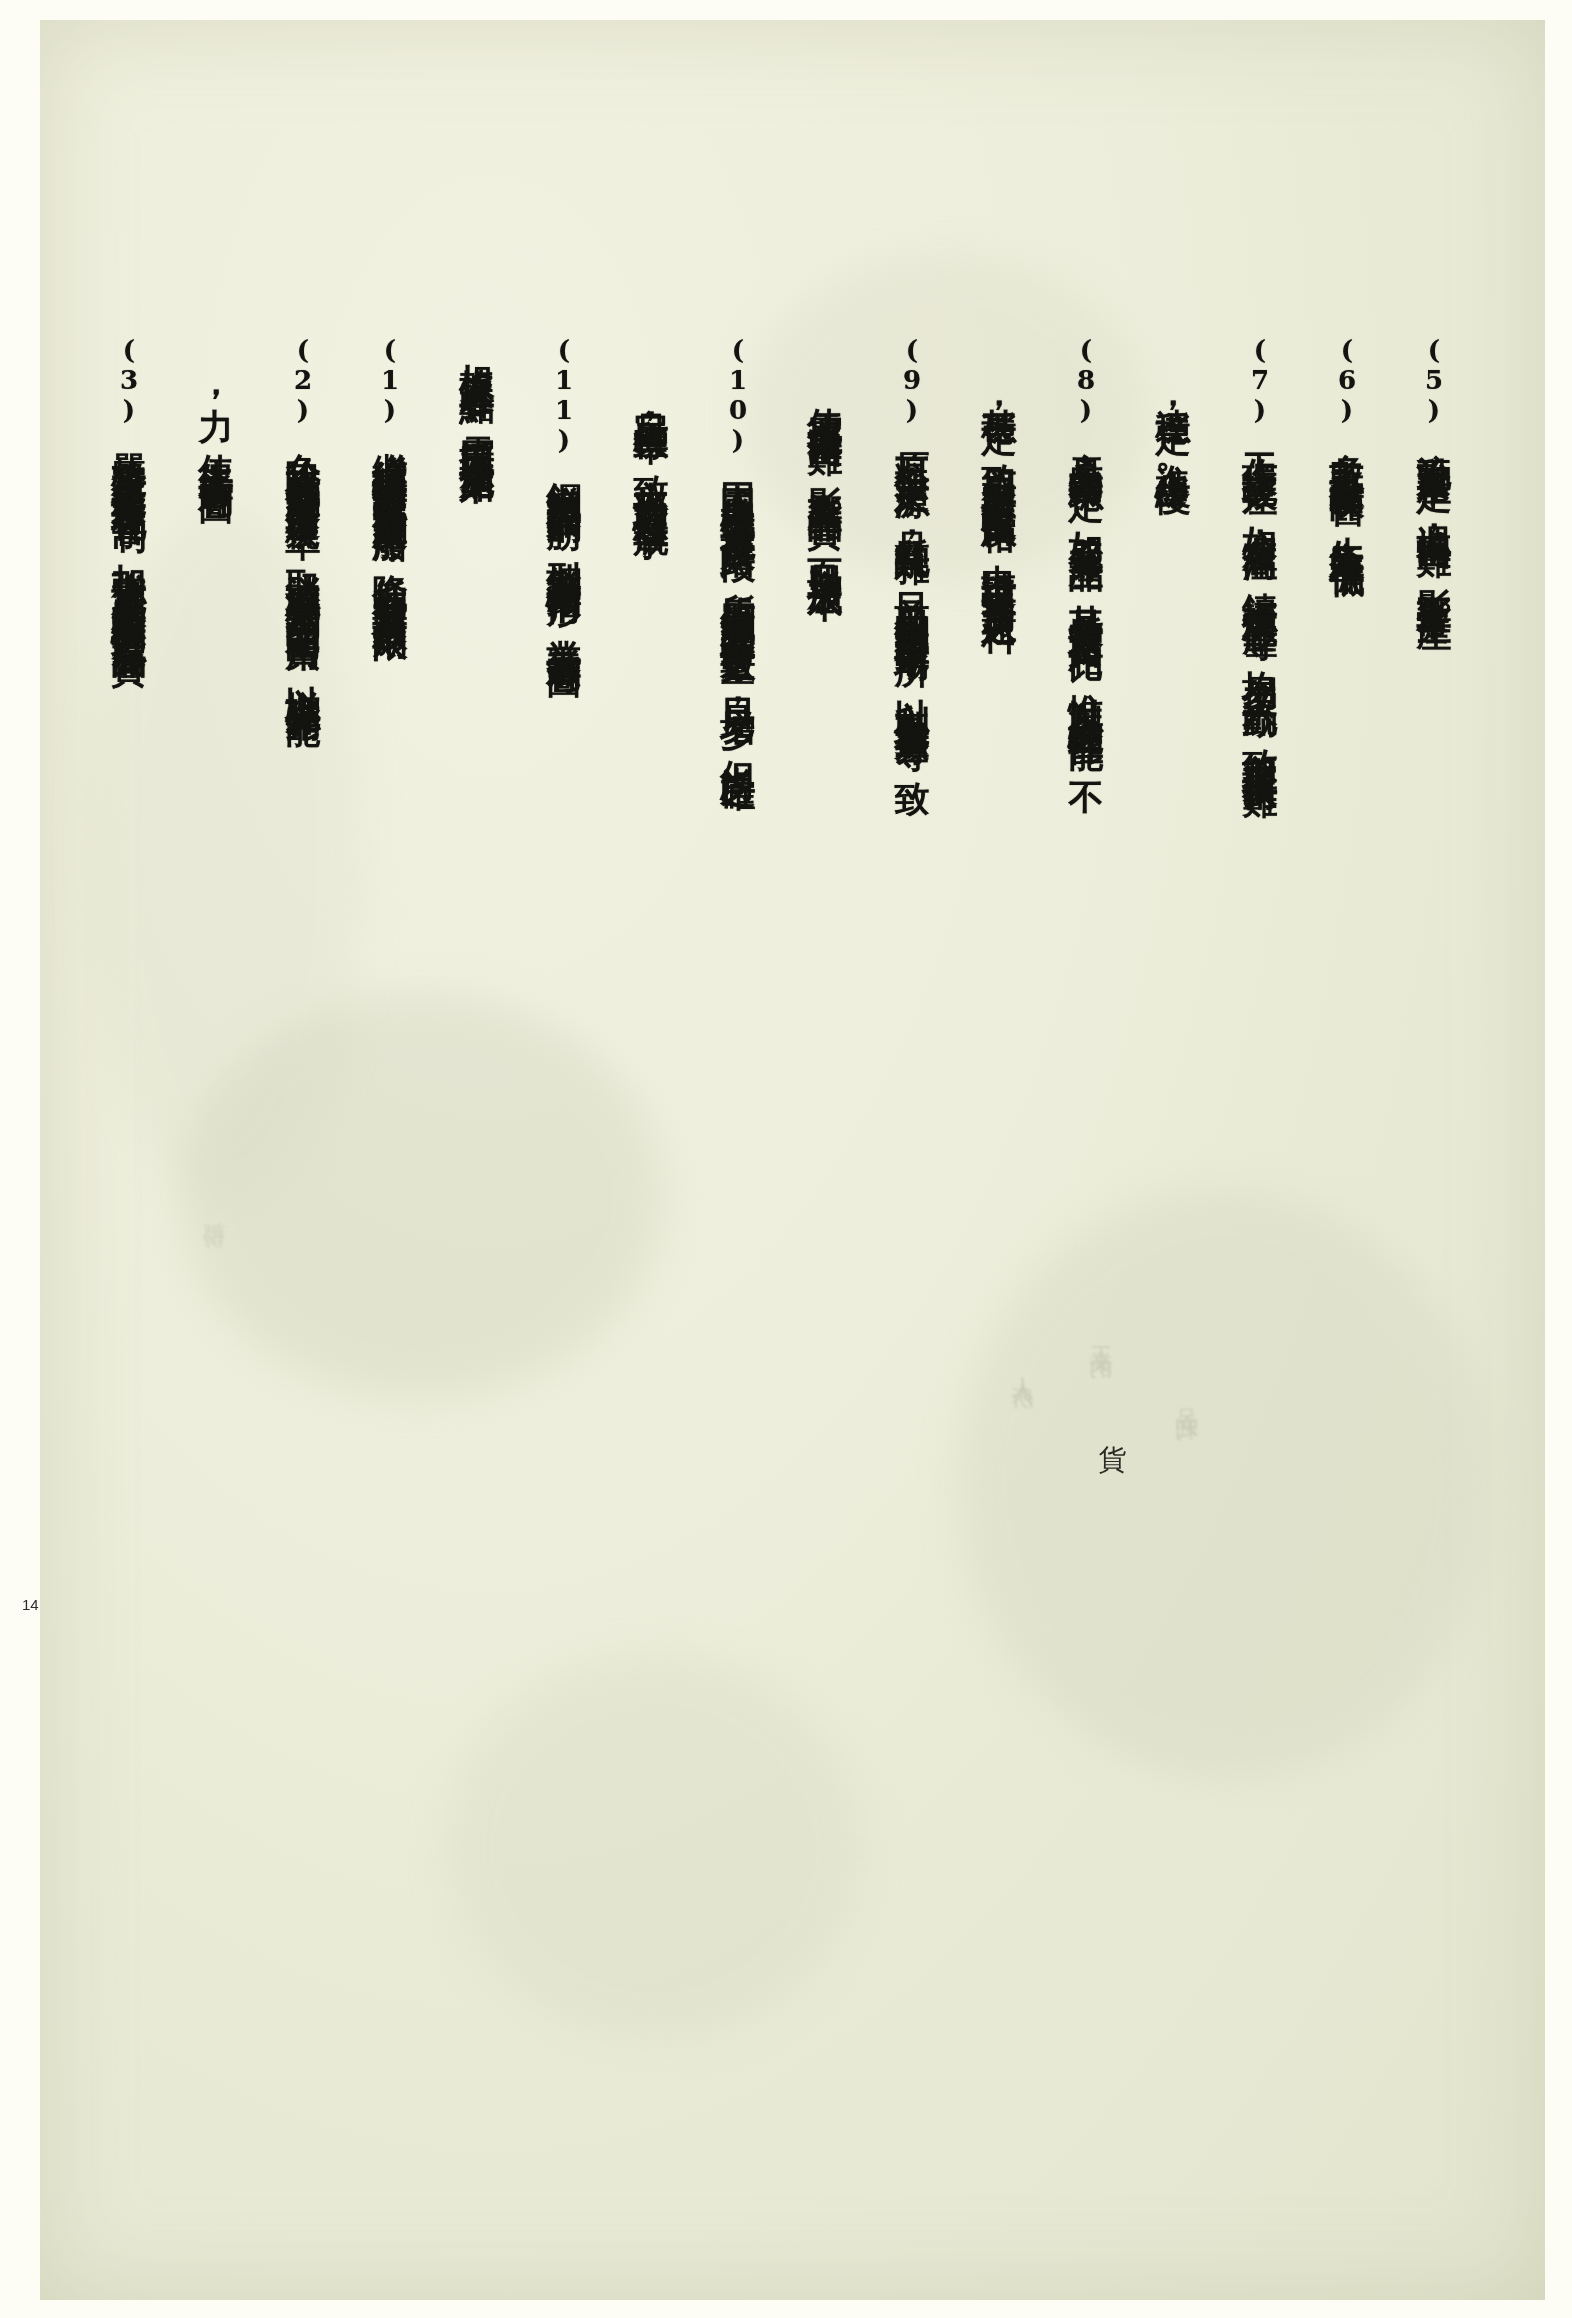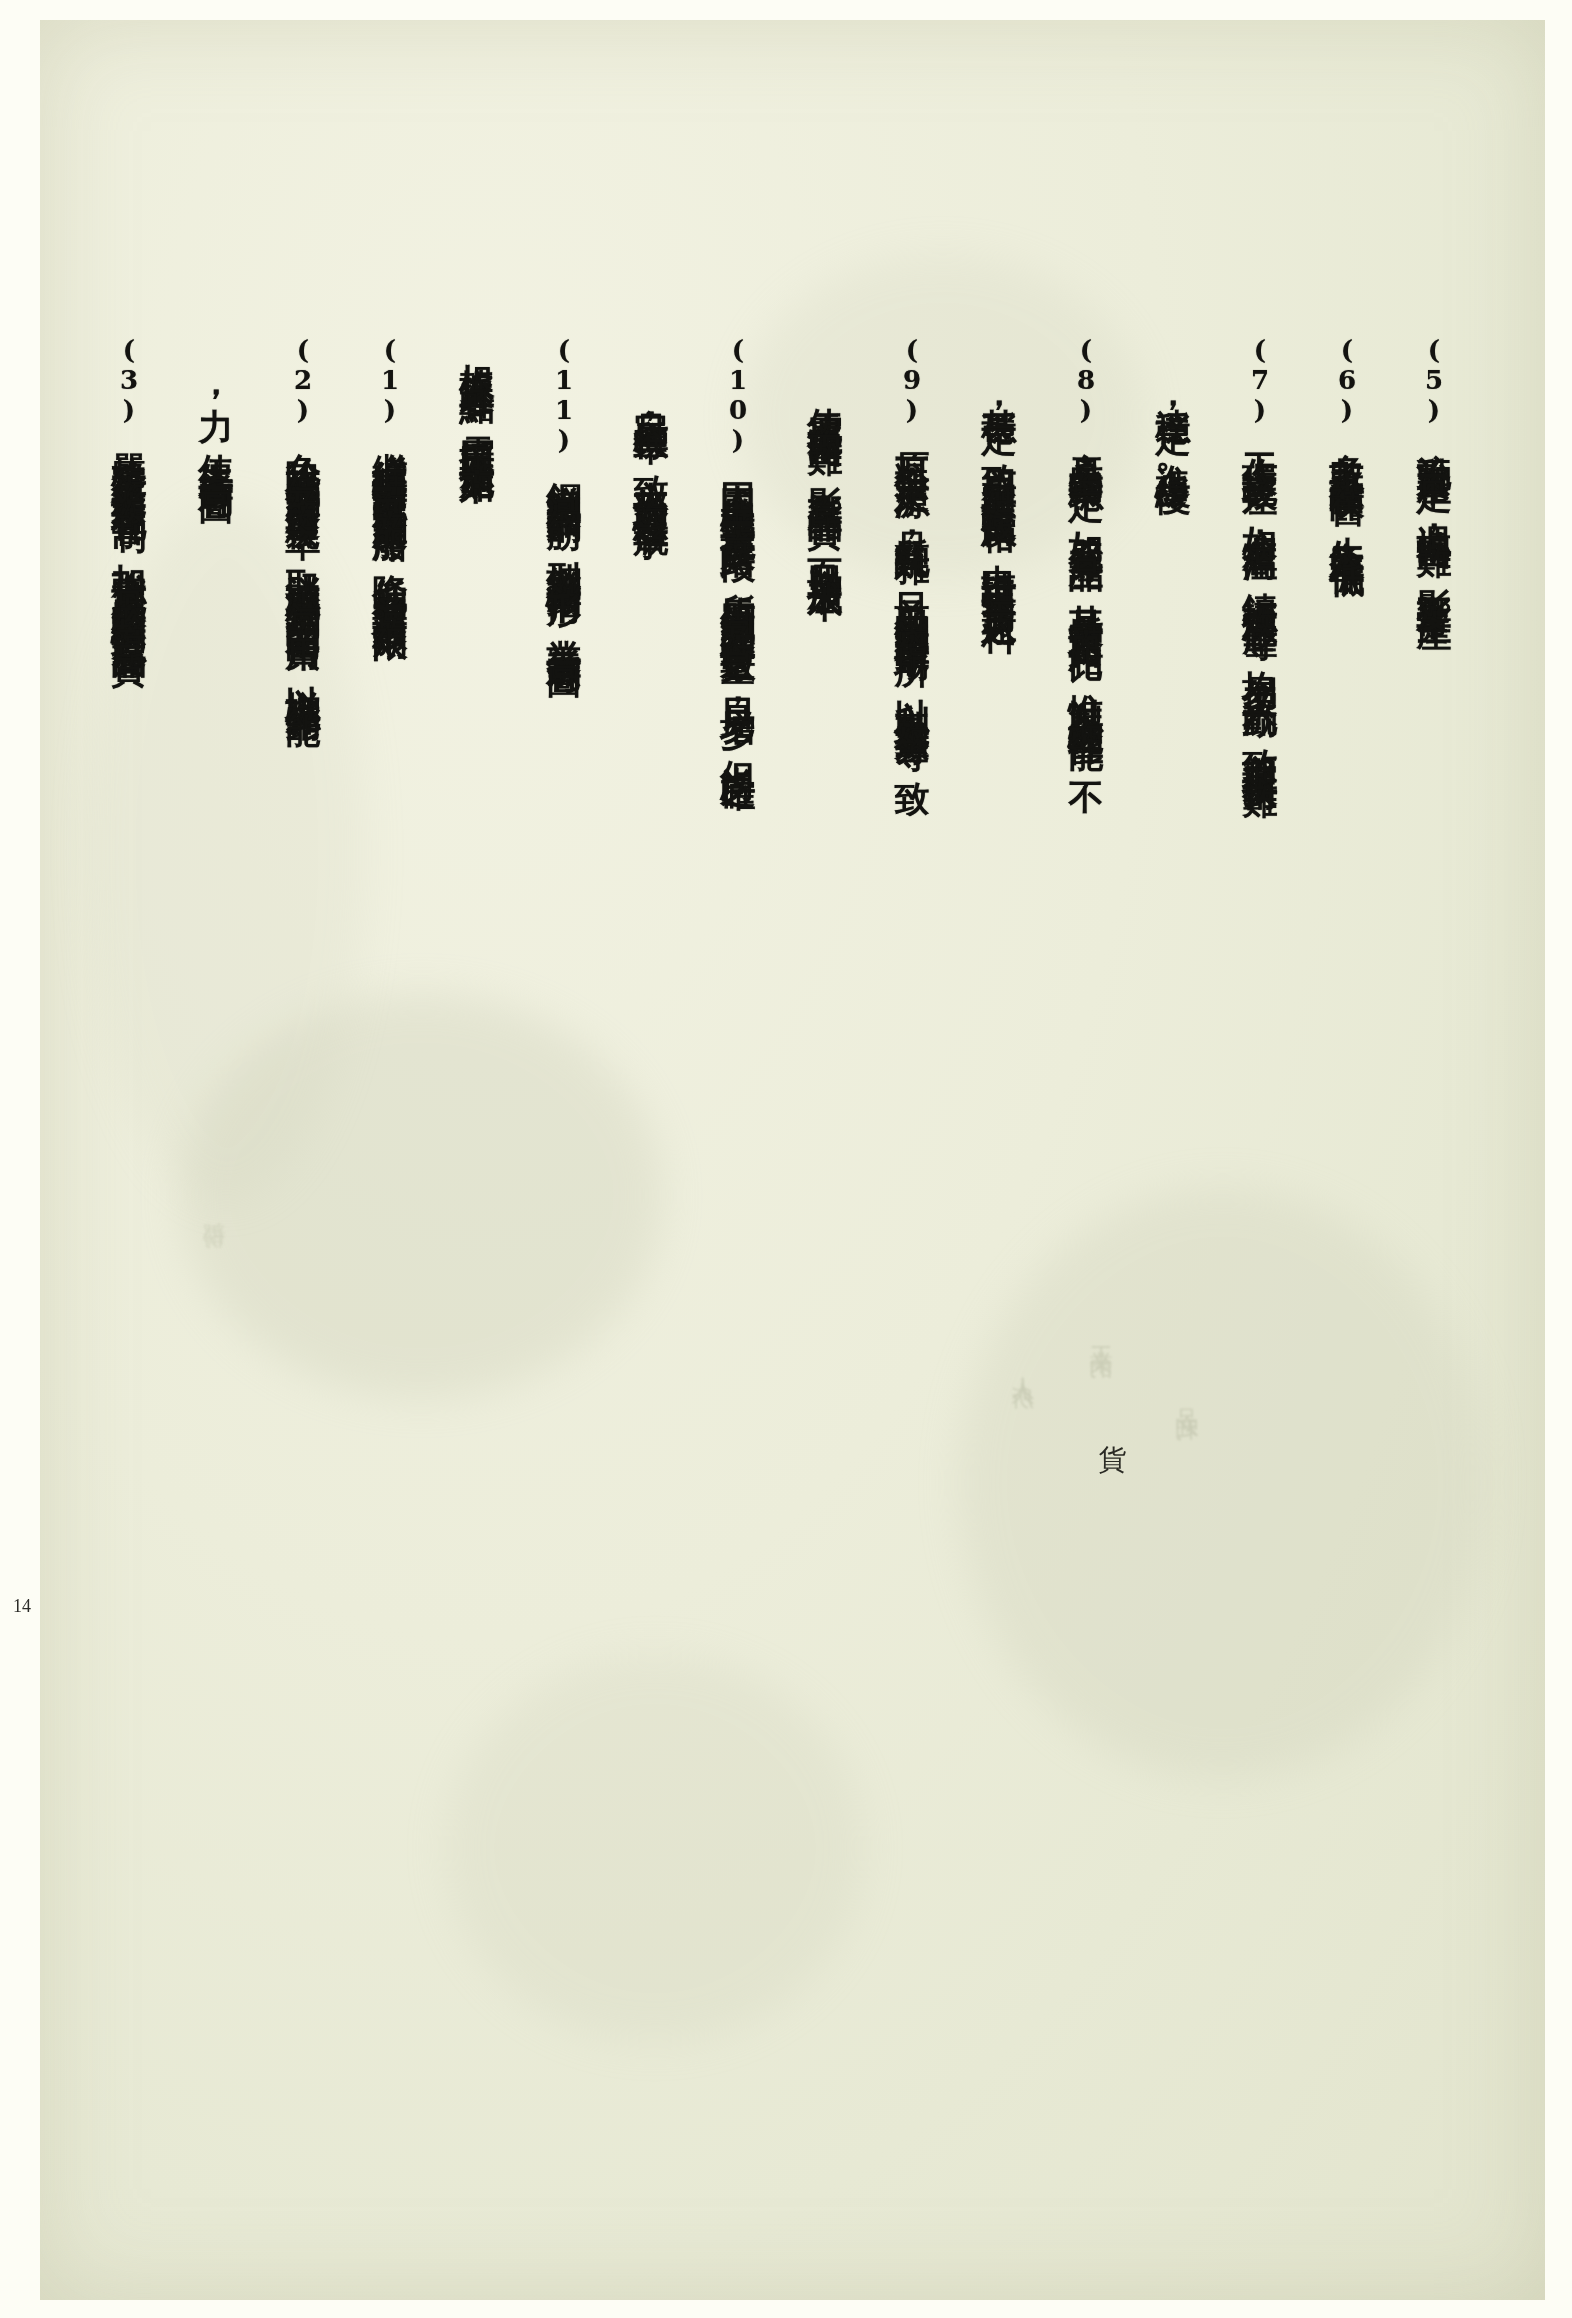--- a/index.html
+++ b/index.html
@@ -57,25 +57,25 @@
     user-select: none;
   }
   .ghost.g1 { left: 965px; top: 1339px; height: 436px; }
   .ghost.g2 { left: 1043px; top: 1308px; height: 405px; }
   .ghost.g3 { left: 1129px; top: 1370px; height: 374px; }
   .ghost.g4 { left: 156px;  top: 1183px; height: 327px; opacity: 0.35; }
 
   
   .page-number {
     position: absolute;
-    left: 13px;
+    left: 22px;
     top: 1596px;
-    font-size: 18px;
+    font-size: 15px;
     color: #2b2b28;
-    font-family: Liberation Serif, serif;
+    font-family: Liberation Sans, sans-serif;
   }
 
   
   .text-block {
     position: absolute;
     left: 93px;
     top: 335px;
     width: 1385px;
     height: 1775px;
     display: flex;

